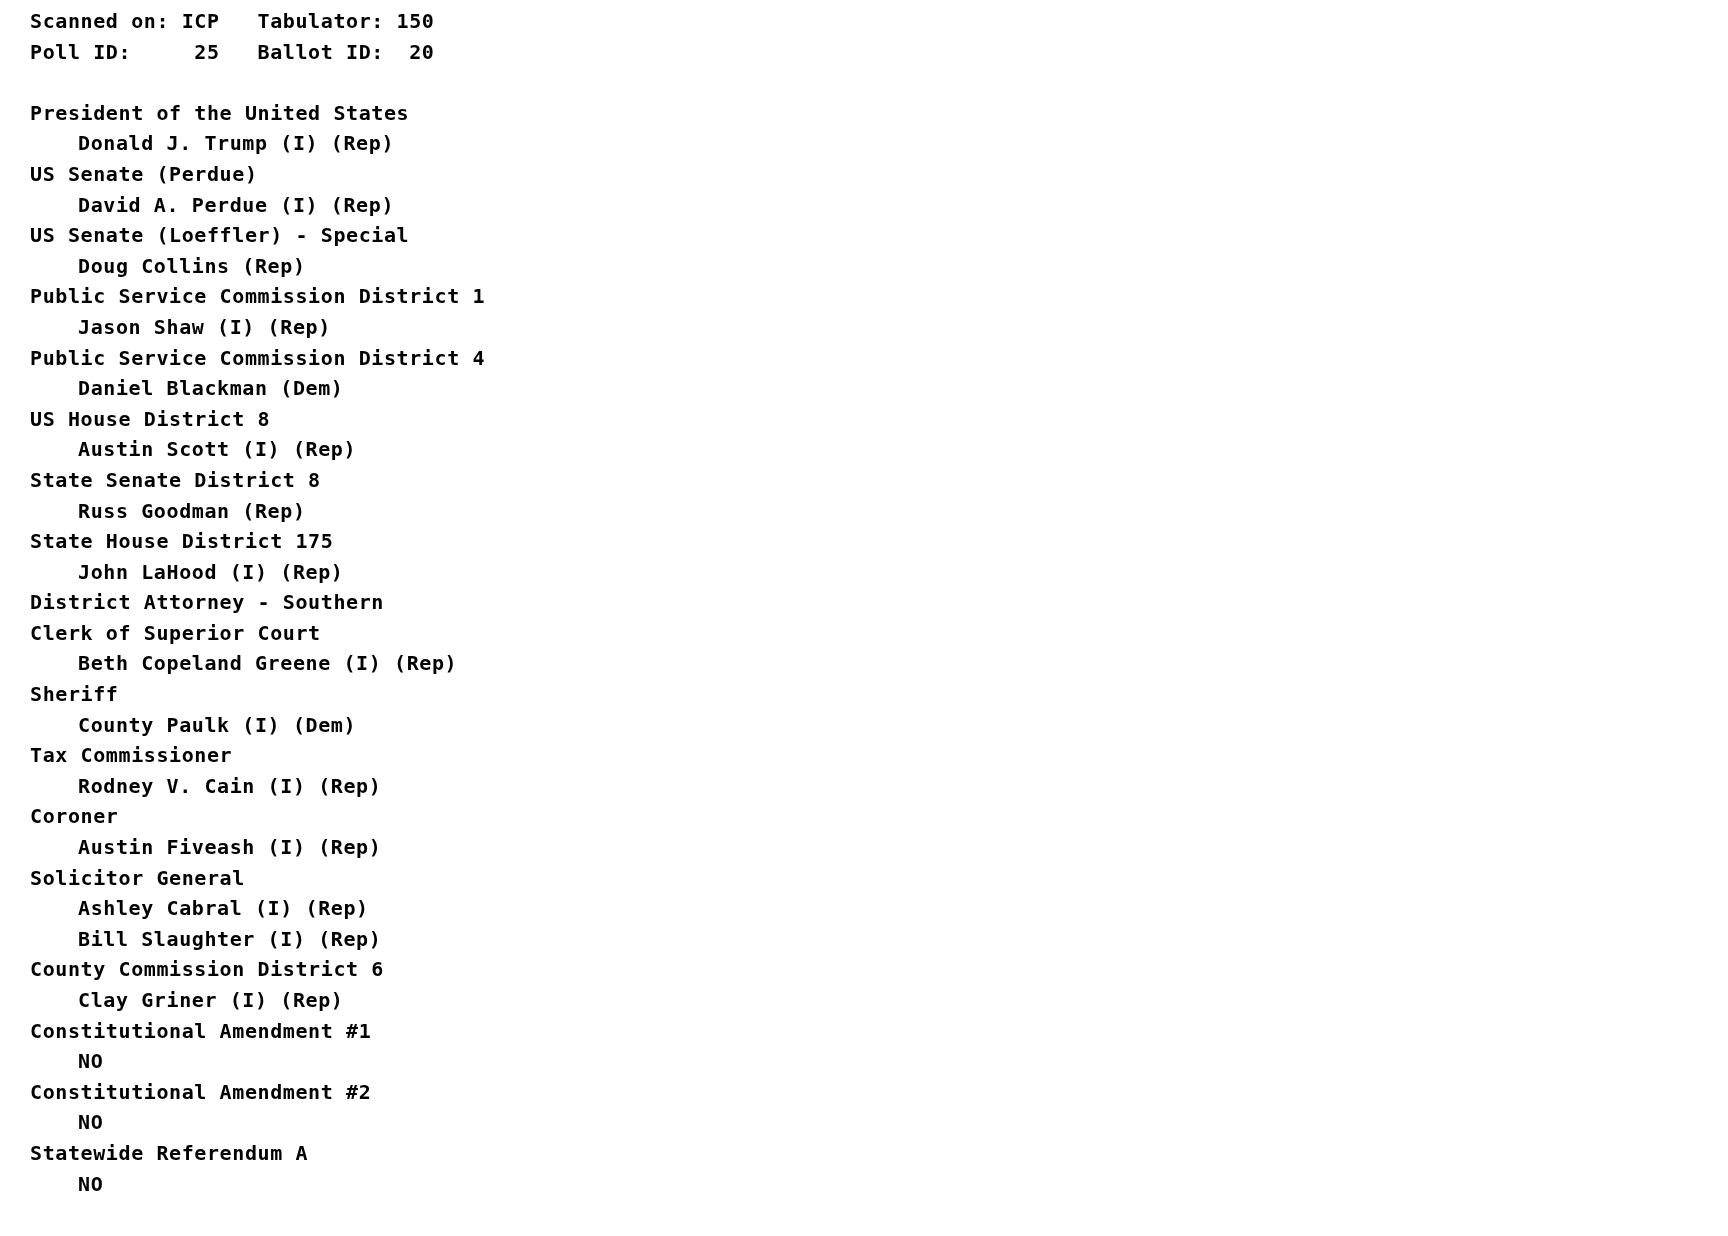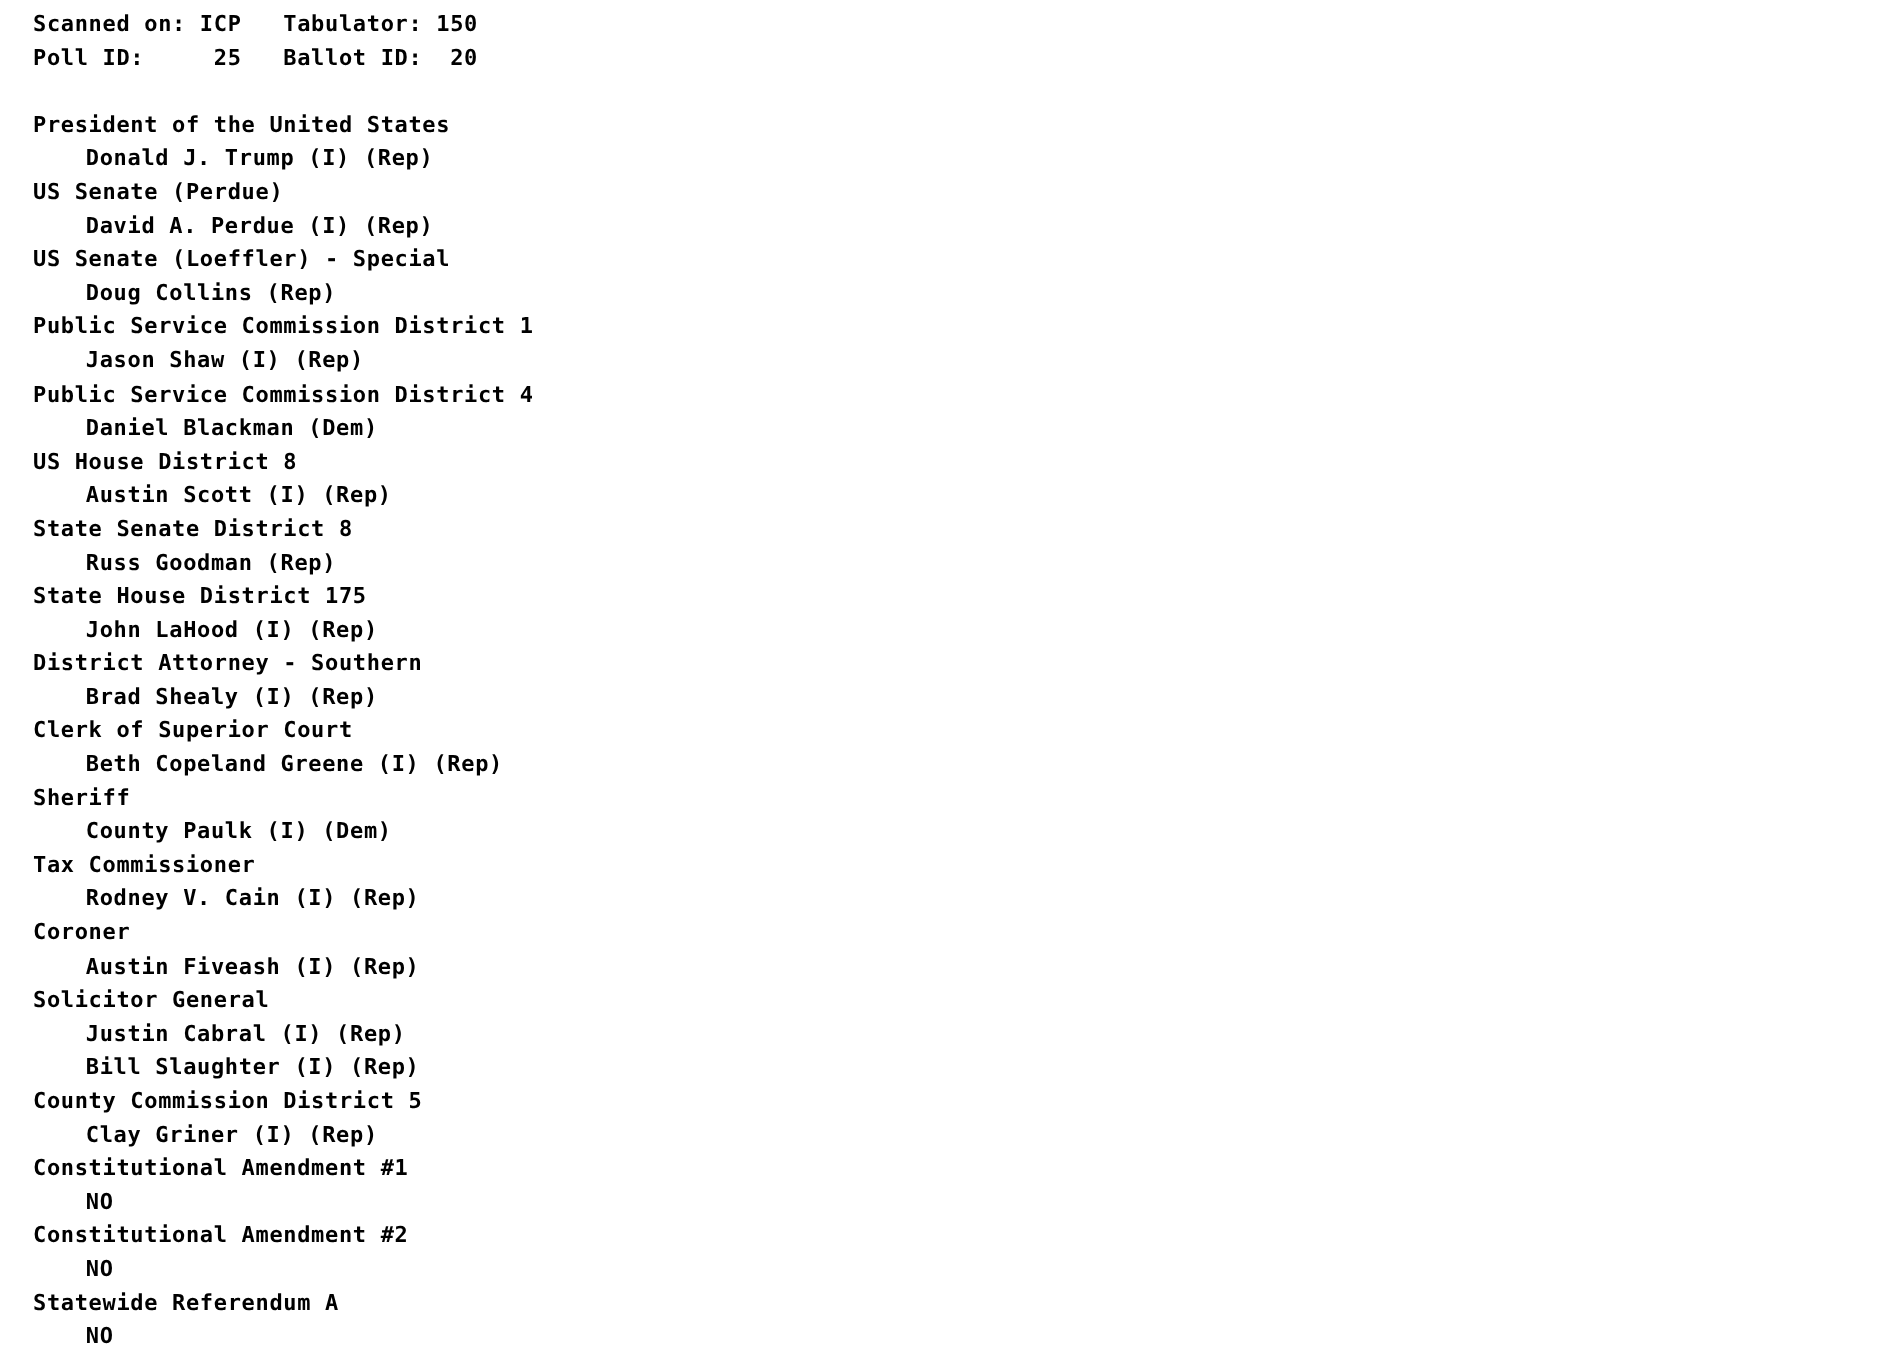--- a/index.html
+++ b/index.html
@@ -69,40 +69,39 @@
     <div class="line contest">US House District 8</div>
     <div class="line choice">Austin Scott (I) (Rep)</div>
 
     <div class="line contest">State Senate District 8</div>
     <div class="line choice">Russ Goodman (Rep)</div>
 
     <div class="line contest">State House District 175</div>
     <div class="line choice">John LaHood (I) (Rep)</div>
 
     <div class="line contest">District Attorney - Southern</div>
-    <div class="line choice">Brad Shealy (I) (Rep)</div>
 
     <div class="line contest">Clerk of Superior Court</div>
     <div class="line choice">Beth Copeland Greene (I) (Rep)</div>
 
     <div class="line contest">Sheriff</div>
     <div class="line choice">County Paulk (I) (Dem)</div>
 
     <div class="line contest">Tax Commissioner</div>
     <div class="line choice">Rodney V. Cain (I) (Rep)</div>
 
     <div class="line contest">Coroner</div>
     <div class="line choice">Austin Fiveash (I) (Rep)</div>
 
     <div class="line contest">Solicitor General</div>
-    <div class="line choice">Justin Cabral (I) (Rep)</div>
+    <div class="line choice">Ashley Cabral (I) (Rep)</div>
 
     <div class="line choice">Bill Slaughter (I) (Rep)</div>
 
-    <div class="line contest">County Commission District 5</div>
+    <div class="line contest">County Commission District 6</div>
     <div class="line choice">Clay Griner (I) (Rep)</div>
 
     <div class="line contest">Constitutional Amendment #1</div>
     <div class="line choice">NO</div>
 
     <div class="line contest">Constitutional Amendment #2</div>
     <div class="line choice">NO</div>
 
     <div class="line contest">Statewide Referendum A</div>
     <div class="line choice">NO</div>

